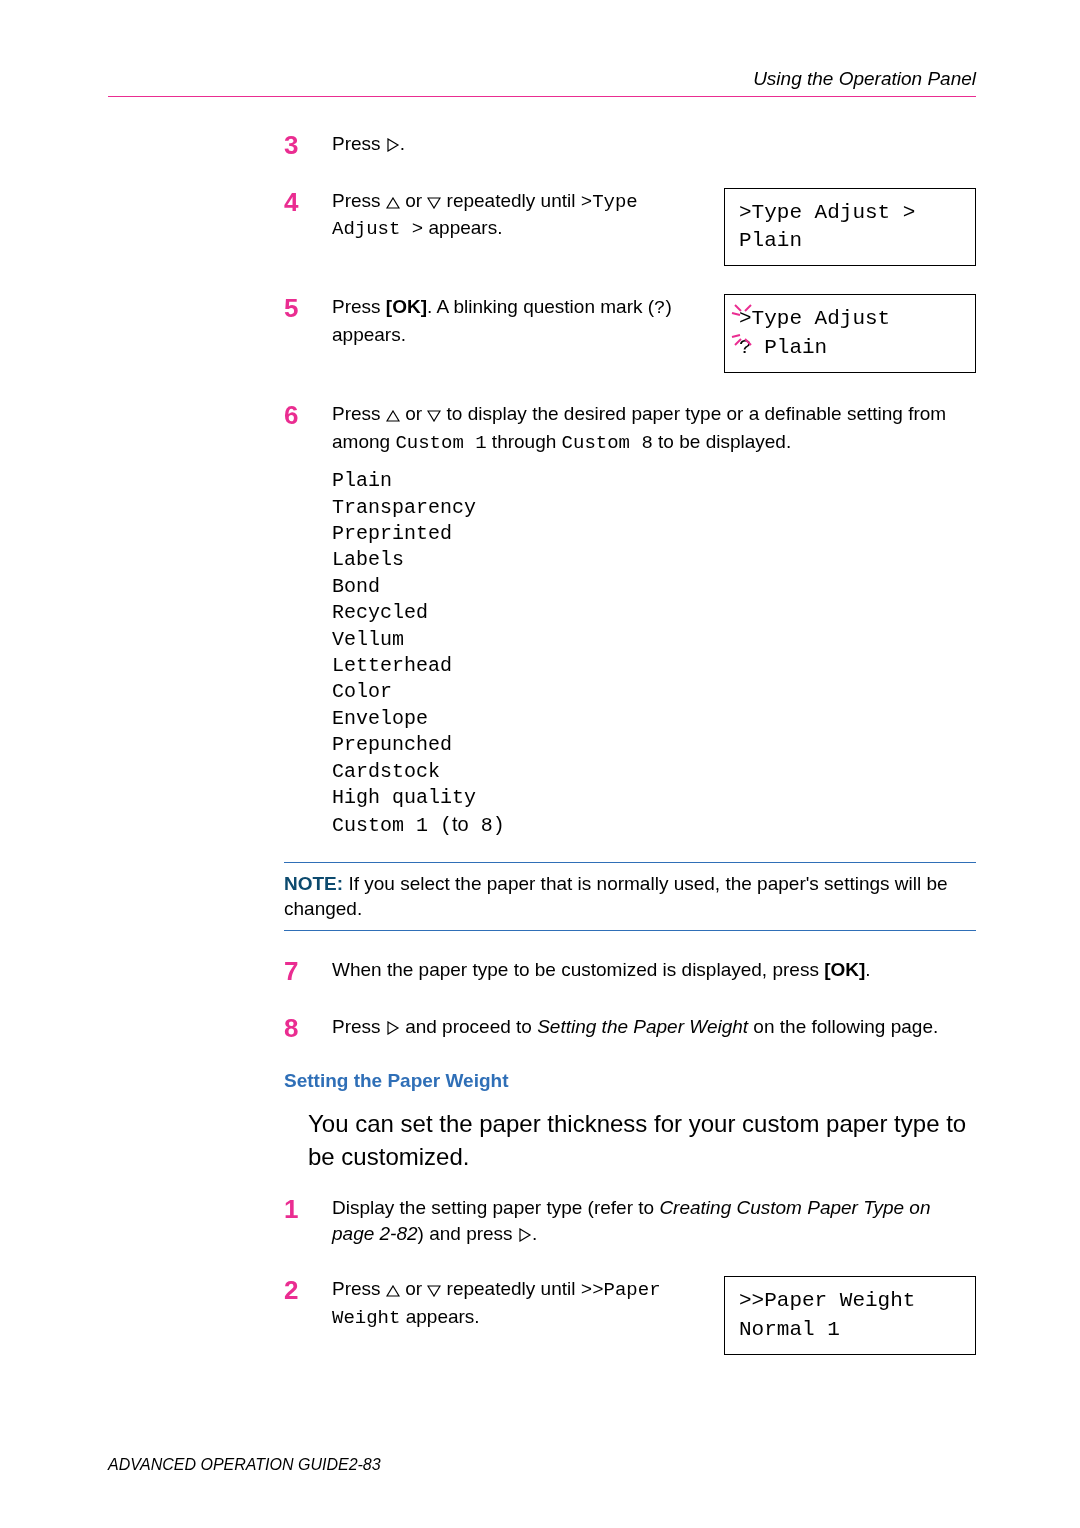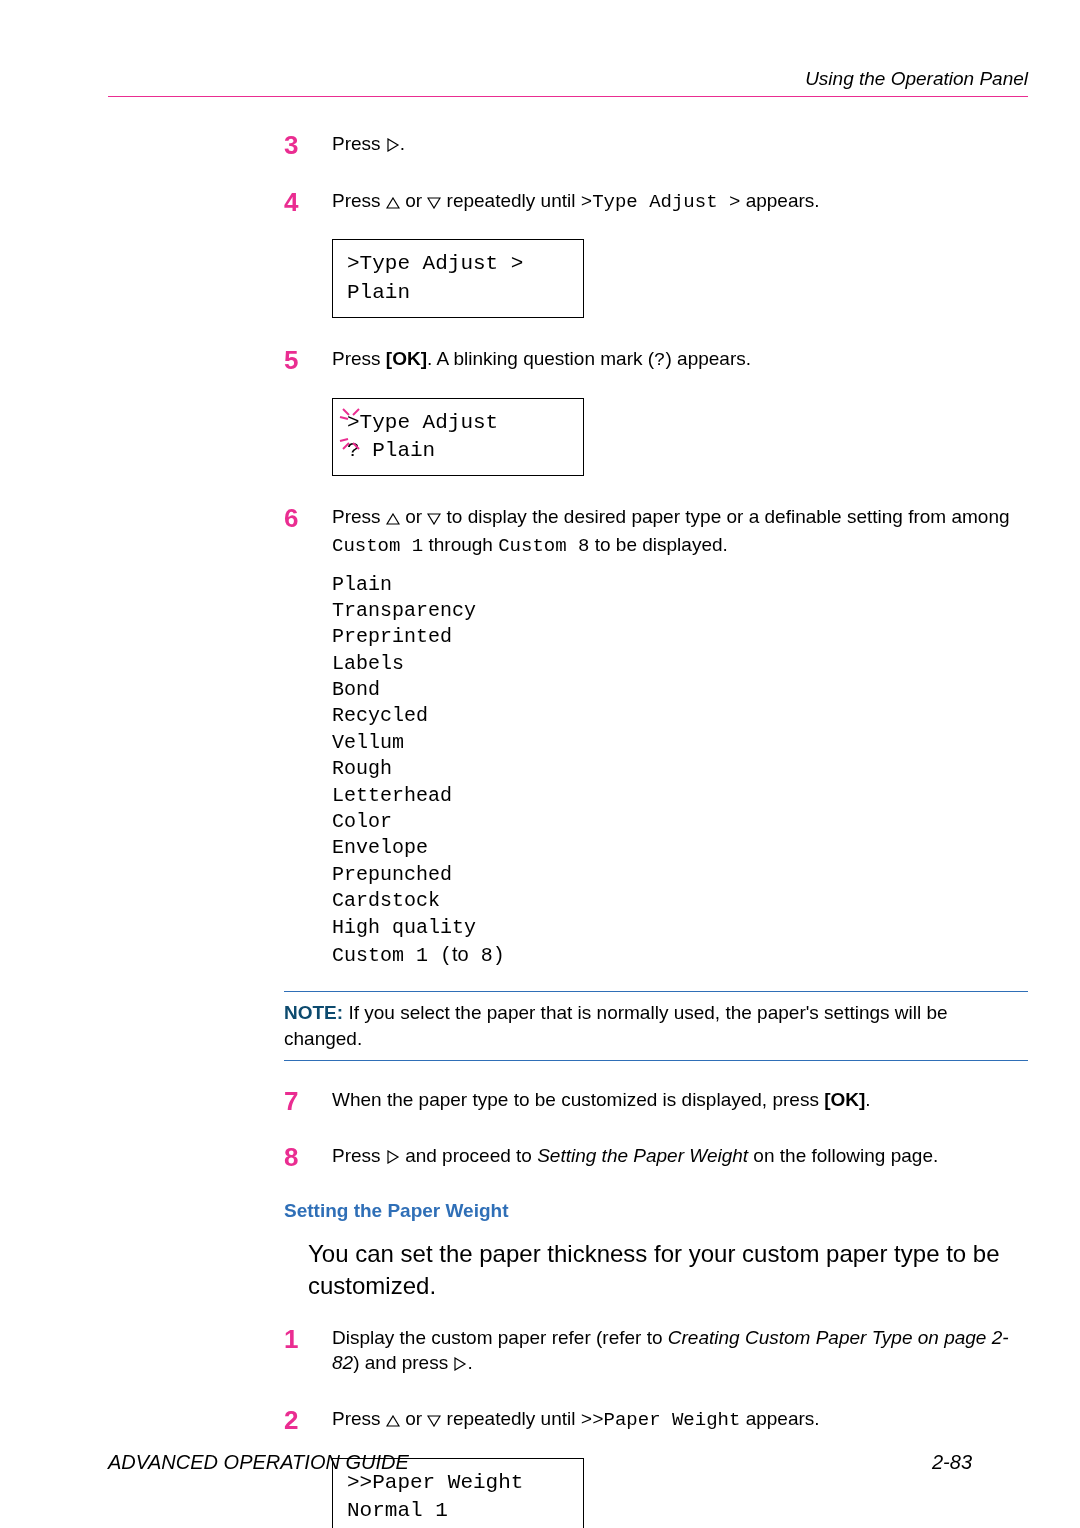--- a/index.html
+++ b/index.html
@@ -1,40 +1,40 @@
 <!DOCTYPE html>
 <html><head>
 <meta charset="utf-8">
 <style>
   * { box-sizing: border-box; margin: 0; padding: 0; }
   html, body { width: 1080px; height: 1528px; background: #fff; font-family: Arial, Helvetica, sans-serif; color: #000; }
-  .page { width: 1080px; height: 1528px; padding: 68px 52px 40px 108px; position: relative; }
+  .page { width: 1080px; height: 1528px; padding: 68px 104px 40px 108px; position: relative; }
   .header-right { text-align: right; font-style: italic; font-size: 19px; margin-bottom: 6px; }
   .hr-top { border: none; border-top: 1.5px solid #ea2d91; margin-bottom: 34px; }
   .content { margin-left: 176px; }
   .step { display: flex; align-items: flex-start; margin-bottom: 28px; }
   .step-num { color: #ea2d91; font-weight: bold; font-size: 26px; width: 48px; flex-shrink: 0; line-height: 1.1; }
   .step-body { flex: 1; font-size: 19px; line-height: 1.35; }
-  .step-row { display: flex; align-items: flex-start; gap: 24px; flex-direction: column; }
+  .step-row { display: flex; align-items: flex-start; gap: 24px; }
   .step-text { flex: 1; }
   .mono { font-family: "Courier New", Courier, monospace; }
   .italic { font-style: italic; }
   .bold { font-weight: bold; }
   .tri { display: inline-block; vertical-align: -2px; }
   .display-box { border: 1.5px solid #000; padding: 10px 14px 10px 14px; font-family: "Courier New", Courier, monospace; font-size: 21px; line-height: 1.35; width: 252px; flex-shrink: 0; position: relative; }
   .blink-marks { position: absolute; left: 8px; top: 6px; width: 24px; height: 46px; }
   .blink-marks svg { position: absolute; }
   .list-block { margin-left: 48px; font-family: "Courier New", Courier, monospace; font-size: 20px; line-height: 1.32; margin-top: 8px; }
   .note-wrap { margin-top: 22px; margin-bottom: 26px; }
   .note-rule { border: none; border-top: 1.5px solid #2f6fb7; }
   .note-body { font-size: 19px; line-height: 1.35; padding: 8px 0; }
   .note-label { color: #0c4a6e; font-weight: bold; }
   .sub-head { color: #2f6fb7; font-weight: bold; font-size: 19px; margin: 14px 0 16px 0; }
   .sub-text { margin-left: 24px; font-size: 24px; line-height: 1.35; margin-bottom: 22px; }
-  .footer { position: absolute; left: 108px; right: 108px; bottom: 54px; display: flex; justify-content: space-between; font-style: italic; font-size: 20px; }
+  .footer { position: absolute; left: 108px; right: 108px; bottom: 54px; display: flex; justify-content: flex-start; font-style: italic; font-size: 16px; }
   .footer .pn { font-style: italic; }
 </style>
 </head>
 <body>
 
 <div class="page">
   <div class="header-right">Using the Operation Panel</div>
   <hr class="hr-top">
 
   <div class="content">
@@ -100,21 +100,20 @@
     </div>
 
     <div class="list-block">
       <div>Plain</div>
       <div>Transparency</div>
       <div>Preprinted</div>
       <div>Labels</div>
       <div>Bond</div>
       <div>Recycled</div>
       <div>Vellum</div>
-      <div>Rough</div>
       <div>Letterhead</div>
       <div>Color</div>
       <div>Envelope</div>
       <div>Prepunched</div>
       <div>Cardstock</div>
       <div>High quality</div>
       <div><span class="mono">Custom 1 (</span><span style="font-family:Arial">to</span><span class="mono"> 8)</span></div>
     </div>
 
     <div class="note-wrap">
@@ -140,21 +139,21 @@
             </svg></span><span> and proceed to </span><span class="italic">Setting the Paper Weight</span><span> on the following page.</span>
       </div>
     </div>
 
     <div class="sub-head">Setting the Paper Weight</div>
     <div class="sub-text">You can set the paper thickness for your custom paper type to be customized.</div>
 
     <div class="step">
       <div class="step-num">1</div>
       <div class="step-body">
-        <span>Display the custom paper refer (refer to </span><span class="italic">Creating Custom Paper Type on page 2-82</span><span>) and press </span><span class="tri"><svg width="14" height="14" viewBox="0 0 14 14">
+        <span>Display the setting paper type (refer to </span><span class="italic">Creating Custom Paper Type on page 2-82</span><span>) and press </span><span class="tri"><svg width="14" height="14" viewBox="0 0 14 14">
               <polygon points="2,1 12,7 2,13" fill="none" stroke="#000" stroke-width="1.2"></polygon>
             </svg></span><span>.</span>
       </div>
     </div>
 
     <div class="step">
       <div class="step-num">2</div>
       <div class="step-body step-row">
         <div class="step-text">
           <span>Press </span><span class="tri"><svg width="14" height="12" viewBox="0 0 14 12">

